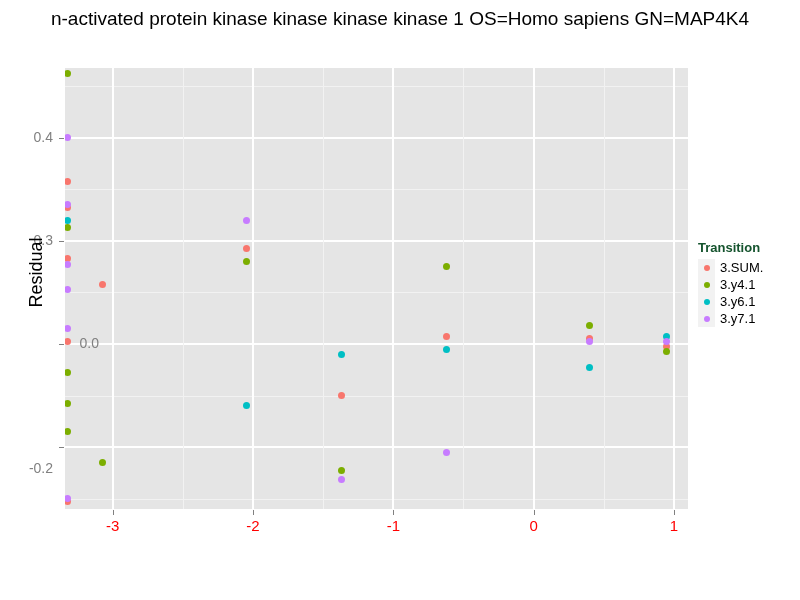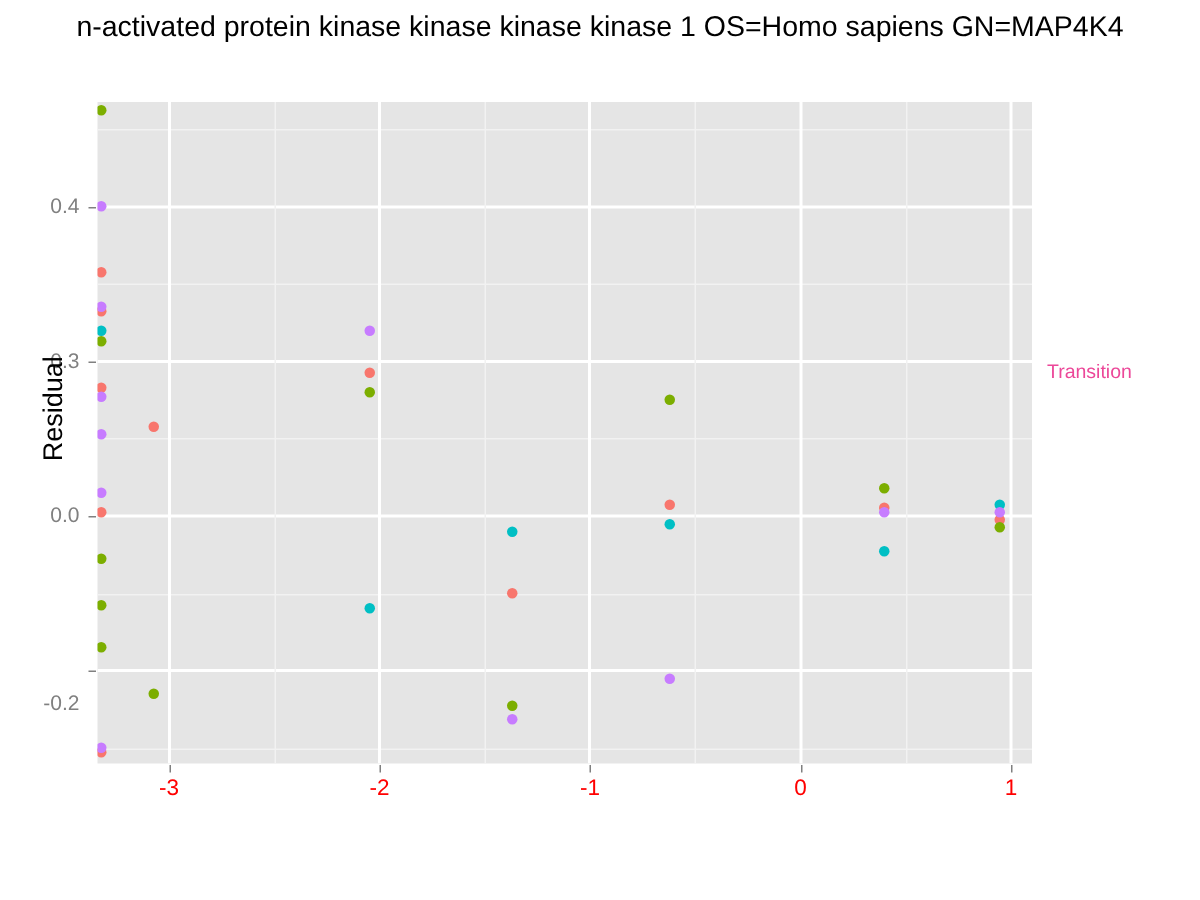--- a/index.html
+++ b/index.html
@@ -114,22 +114,22 @@
     line-height: 21px;
   }
   
   #legend {
     position: absolute;
     left: 698px;
     top: 240px;
   }
   #legend-title {
     font-size: 13px;
-    font-weight: normal;
-    color: #ec4899;
+    font-weight: bold;
+    color: #14532d;
     margin-bottom: 4px;
     white-space: nowrap;
   }
   .legend-row {
     display: flex;
     align-items: center;
     height: 17px;
   }
   .legend-key {
     width: 17px;
@@ -224,21 +224,21 @@
         <div class="pt" title="3.y7.1" style="left: 524.779px; top: 273.368px; background: rgb(199, 124, 255);"></div>
         <div class="pt" title="3.y7.1" style="left: 601.953px; top: 273.368px; background: rgb(199, 124, 255);"></div>
       </div>
   </div>
 
   <div id="y-ticks">
       <div class="ytick-label" style="top: 128.632px; left: 0px; width: 53px;">0.4</div>
       <div class="ytick-mark" style="top: 137.632px; left: 59px;"></div>
       <div class="ytick-label" style="top: 231.789px; left: 0px; width: 53px;">0.3</div>
       <div class="ytick-mark" style="top: 240.789px; left: 59px;"></div>
-      <div class="ytick-label" style="top: 334.947px; left: 0px; width: 53px;">0.0</div>
+      <div class="ytick-label" style="top: 334.947px; left: 0px; width: 53px; padding-left: 46px;">0.0</div>
       <div class="ytick-mark" style="top: 343.947px; left: 59px;"></div>
       <div class="ytick-label" style="top: 460px; left: 0px; width: 53px;">-0.2</div>
       <div class="ytick-mark" style="top: 447.105px; left: 59px;"></div>
     </div>
   <div id="x-ticks">
       <div class="xtick-label" style="left: 72.7072px; width: 80px; top: 517px;">-3</div>
       <div class="xtick-mark" style="left: 112.707px; top: 510px;"></div>
       <div class="xtick-label" style="left: 213.023px; width: 80px; top: 517px;">-2</div>
       <div class="xtick-mark" style="left: 253.023px; top: 510px;"></div>
       <div class="xtick-label" style="left: 353.338px; width: 80px; top: 517px;">-1</div>
@@ -247,15 +247,41 @@
       <div class="xtick-mark" style="left: 533.653px; top: 510px;"></div>
       <div class="xtick-label" style="left: 633.968px; width: 80px; top: 517px;">1</div>
       <div class="xtick-mark" style="left: 673.968px; top: 510px;"></div>
     </div>
 
   <div id="y-axis-title">Residual</div>
 
 
   <div id="legend">
     <div id="legend-title">Transition</div>
+    <div id="legend-items">
+        <div class="legend-row">
+          <div class="legend-key">
+            <div class="dot" style="background: rgb(248, 118, 109);"></div>
+          </div>
+          <span class="legend-label">3.SUM.</span>
+        </div>
+        <div class="legend-row">
+          <div class="legend-key">
+            <div class="dot" style="background: rgb(124, 174, 0);"></div>
+          </div>
+          <span class="legend-label">3.y4.1</span>
+        </div>
+        <div class="legend-row">
+          <div class="legend-key">
+            <div class="dot" style="background: rgb(0, 191, 196);"></div>
+          </div>
+          <span class="legend-label">3.y6.1</span>
+        </div>
+        <div class="legend-row">
+          <div class="legend-key">
+            <div class="dot" style="background: rgb(199, 124, 255);"></div>
+          </div>
+          <span class="legend-label">3.y7.1</span>
+        </div>
+      </div>
   </div>
 
 </div>
 
 </body></html>

